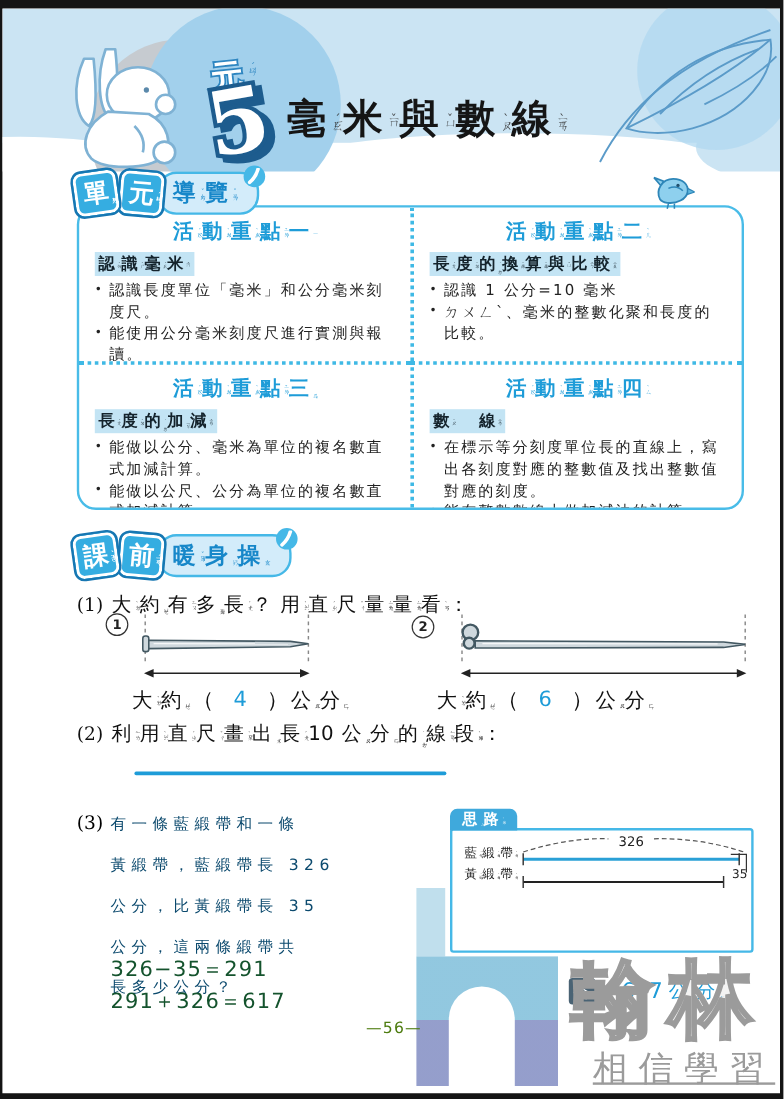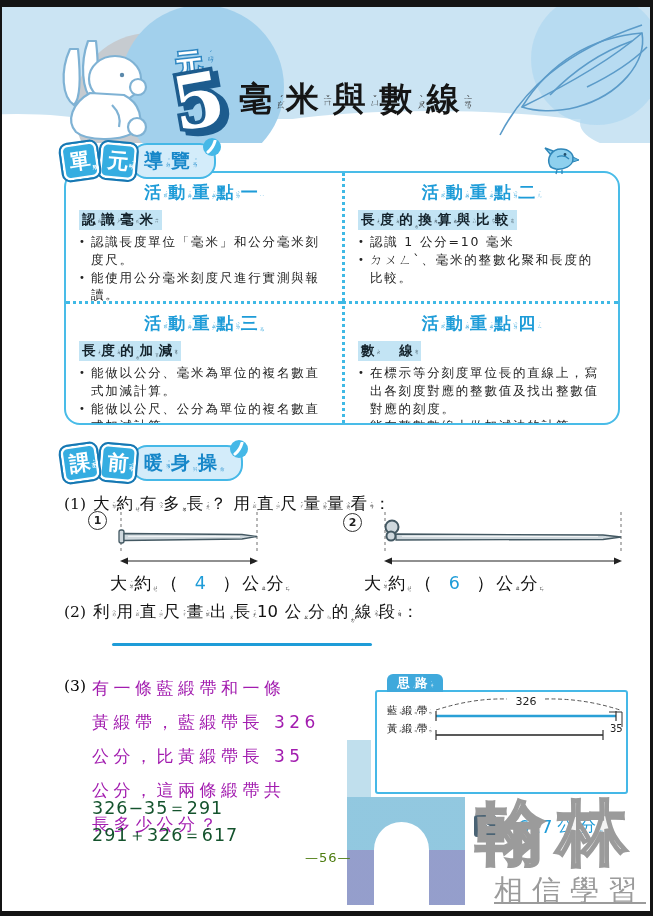--- a/index.html
+++ b/index.html
@@ -53,28 +53,28 @@
   .q-line{display:flex;align-items:flex-start;color:#111;}
   .q-label{font-size:15.5px;margin-right:7px;padding-top:2px;font-family:"DejaVu Serif",serif;}
   .q-text{font-size:16.5px;font-weight:500;white-space:nowrap;}
   .circle-num{width:17px;height:17px;border:1.6px solid #333;border-radius:50%;display:flex;
               align-items:center;justify-content:center;font-size:11px;color:#222;font-weight:bold;}
   .ans-row{display:flex;align-items:center;font-size:17px;color:#111;font-weight:500;}
   .ans-row .paren{font-size:18px;margin:0 2px;}
   .ans-val{display:inline-block;width:40px;text-align:center;color:#1e9cd8;font-size:17.5px;}
   #q2-rule{left:110px;top:636px;width:260px;height:3px;background:#1e9cd8;border-radius:2px;}
   #q3-text{left:90px;top:664px;width:280px;}
-  #q3-text div{font-size:17px;letter-spacing:4.5px;line-height:34px;color:#a21caf;white-space:nowrap;}
+  #q3-text div{font-size:13px;letter-spacing:4.5px;line-height:34px;color:#0c4a6e;white-space:nowrap;}
   .work-line{font-size:17.5px;color:#14532d;letter-spacing:1px;line-height:27px;}
   
   #sidebox{left:373px;top:683px;width:253px;height:104px;background:#fff;
            border:2px solid #45b8e7;border-radius:3px;box-sizing:border-box;z-index:2;}
   #sidebox-tab{position:absolute;left:-2px;top:-18px;width:56px;height:18px;background:#3fa9dc;
                border-radius:6px 6px 0 0;display:flex;align-items:center;justify-content:center;
-               color:#fff;font-weight:bold;font-size:12.5px;margin-left:12px;}
+               color:#fff;font-weight:bold;font-size:12.5px;}
   #sidebox-tab .rz{color:#fff;}
   .rib-label{position:absolute;font-size:10.5px;color:#222;white-space:nowrap;font-weight:500;}
   #sidebox-text{position:absolute;left:9px;top:48px;width:236px;}
   #sidebox-text div{font-size:13px;letter-spacing:1.6px;line-height:17.5px;color:#222;white-space:nowrap;}
   
   #answer-line{left:472px;top:808px;display:flex;align-items:center;z-index:3;}
   #answer-box{width:22px;height:22px;background:#4a6374;color:#fff;font-size:15px;display:flex;
               align-items:center;justify-content:center;border-radius:3px;}
   #answer-line .colon{font-size:16px;font-weight:bold;color:#333;margin:0 3px;}
   #answer-line .num{font-size:18px;color:#1e9cd8;font-weight:500;margin-right:5px;}

